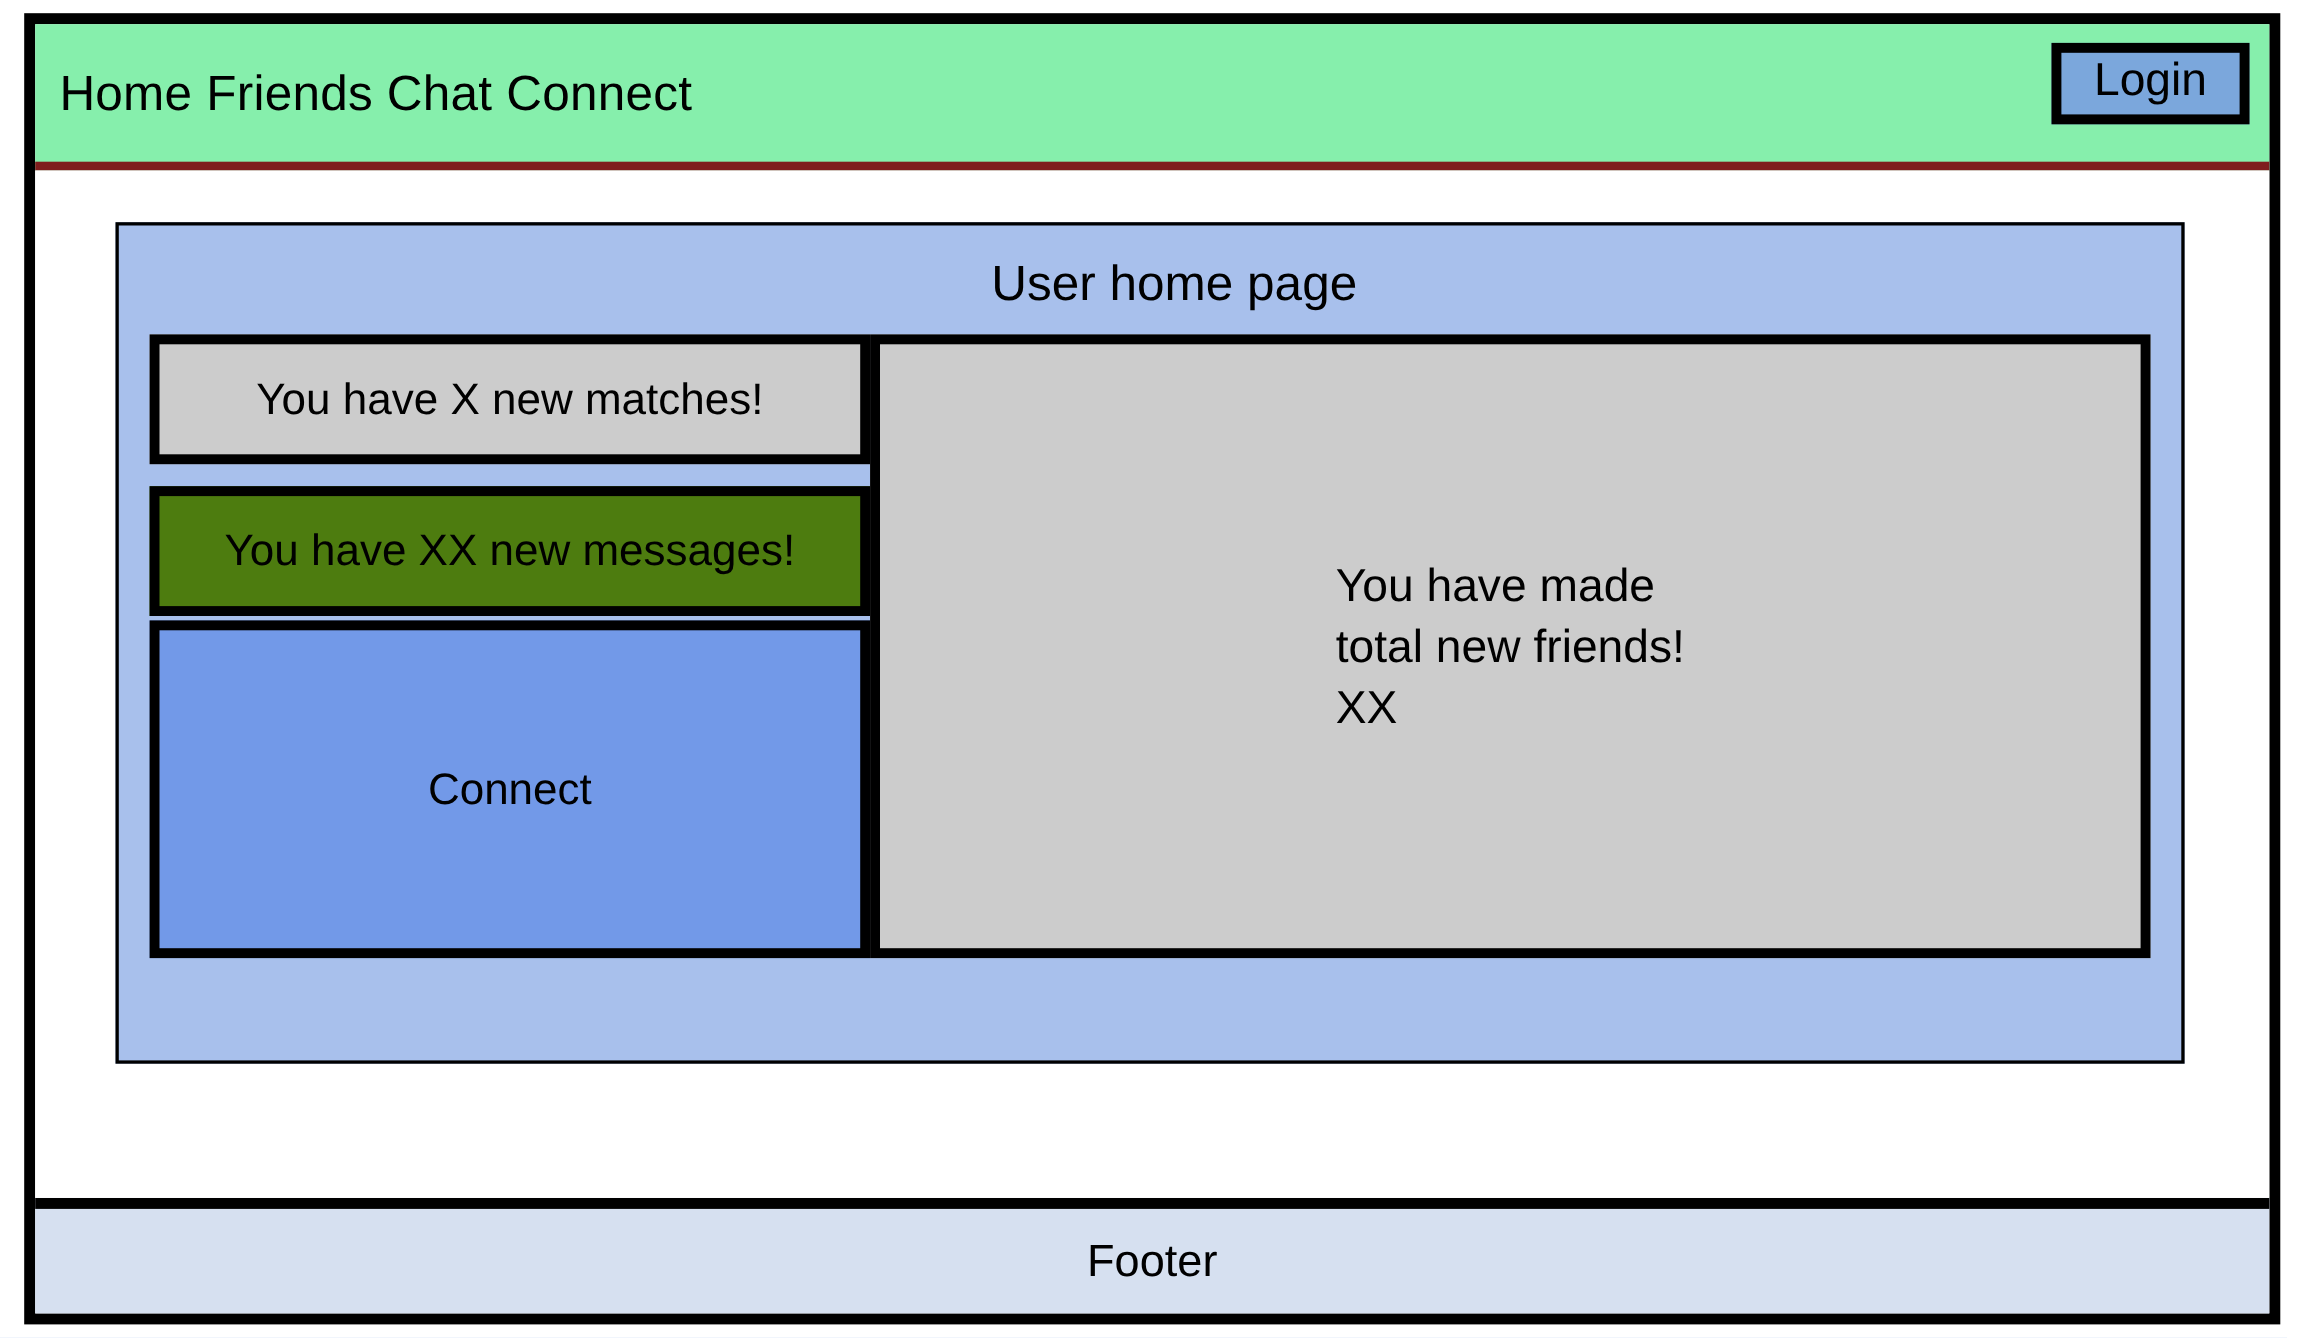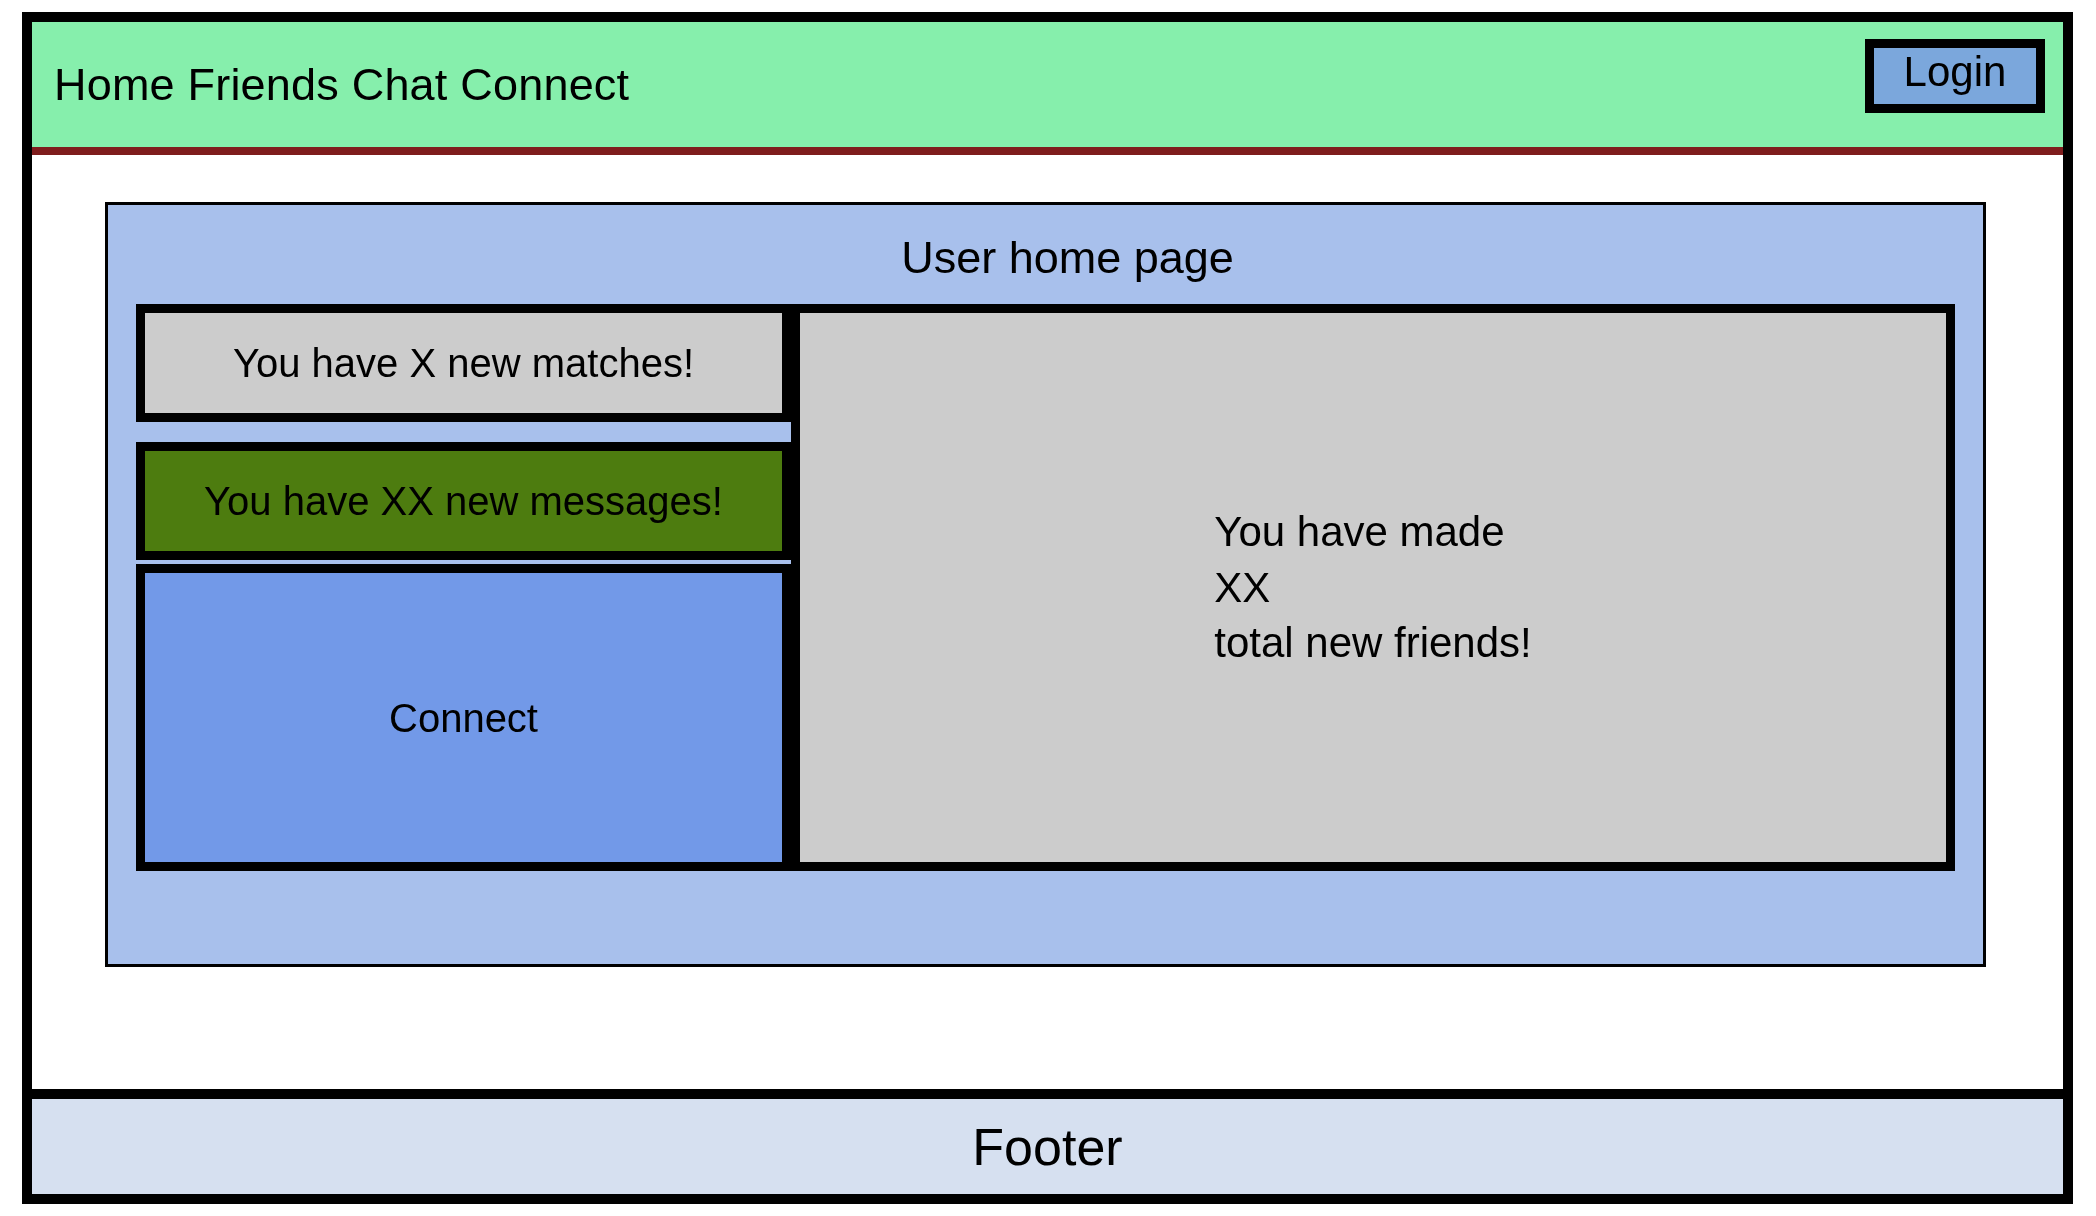--- a/index.html
+++ b/index.html
@@ -151,21 +151,21 @@
 
   
   .footer-bar {
     flex: 0 0 95px;
     height: 95px;
     background: #d6e0f0;
     border-top: 10px solid #000000;
     display: flex;
     align-items: center;
     justify-content: center;
-    font-size: 52px;
+    font-size: 41px;
   }
 </style>
 </head>
 <body>
 
 <div class="window-frame">
 
   <div class="header-bar">
     <div class="nav-links">
       <span class="nav-link">Home Friends Chat Connect</span>
@@ -194,22 +194,22 @@
 
           <div class="tile tile-connect">
             <span>Connect</span>
           </div>
 
         </div>
 
         <div class="right-column">
           <div class="friends-text">
             <span class="friends-line">You have made</span>
+            <span class="friends-line">total new friends!</span>
             <span class="friends-line">XX</span>
-            <span class="friends-line">total new friends!</span>
           </div>
         </div>
 
       </div>
     </div>
   </div>
 
   <div class="footer-bar">
     <span>Footer</span>
   </div>

